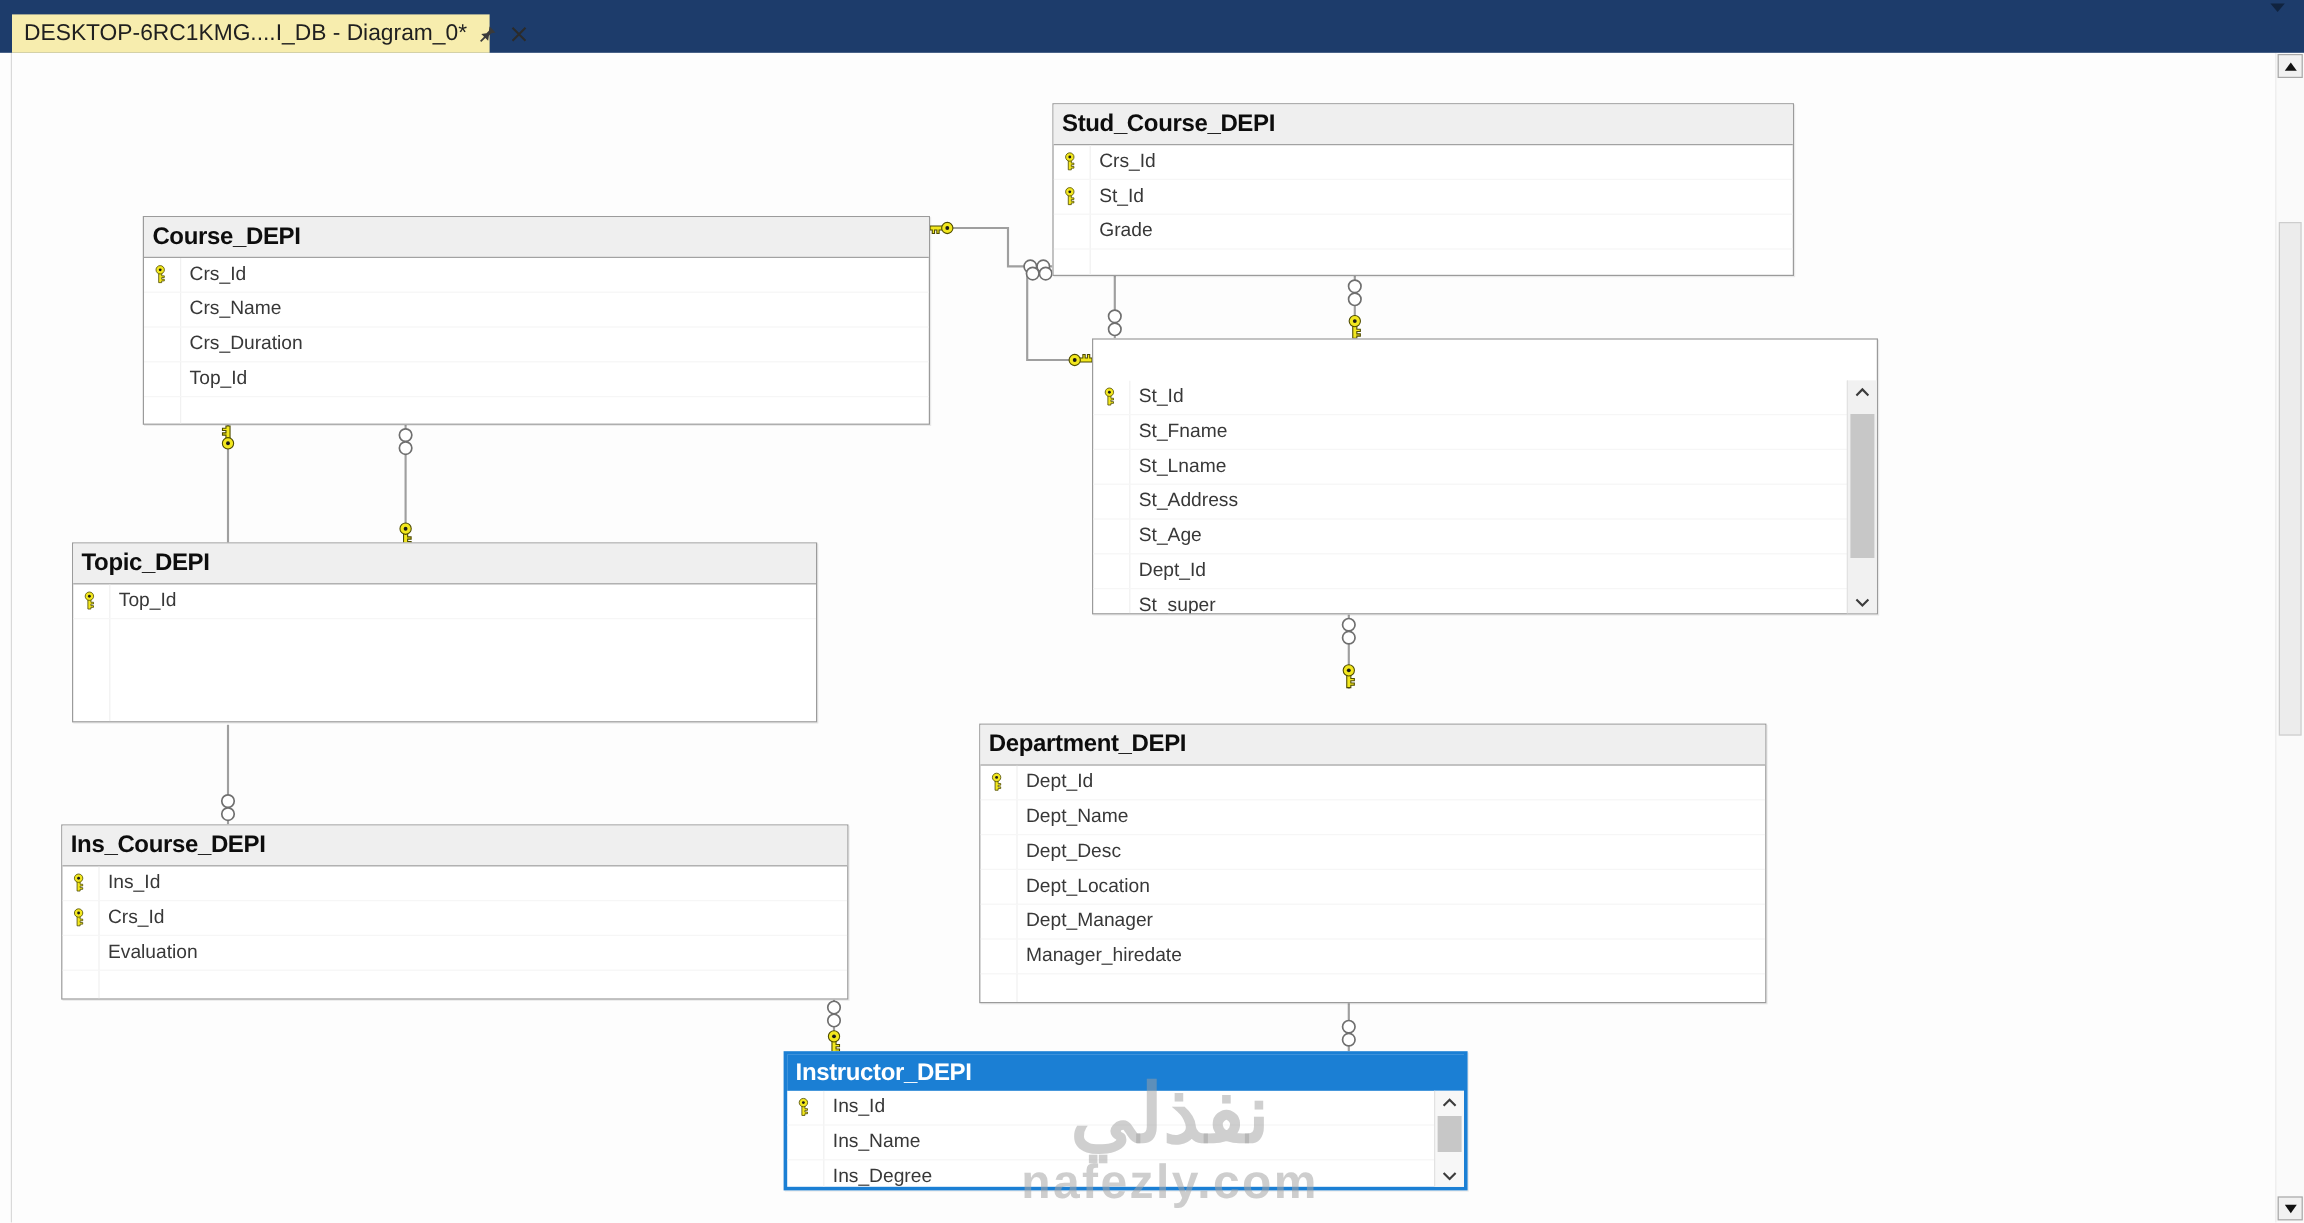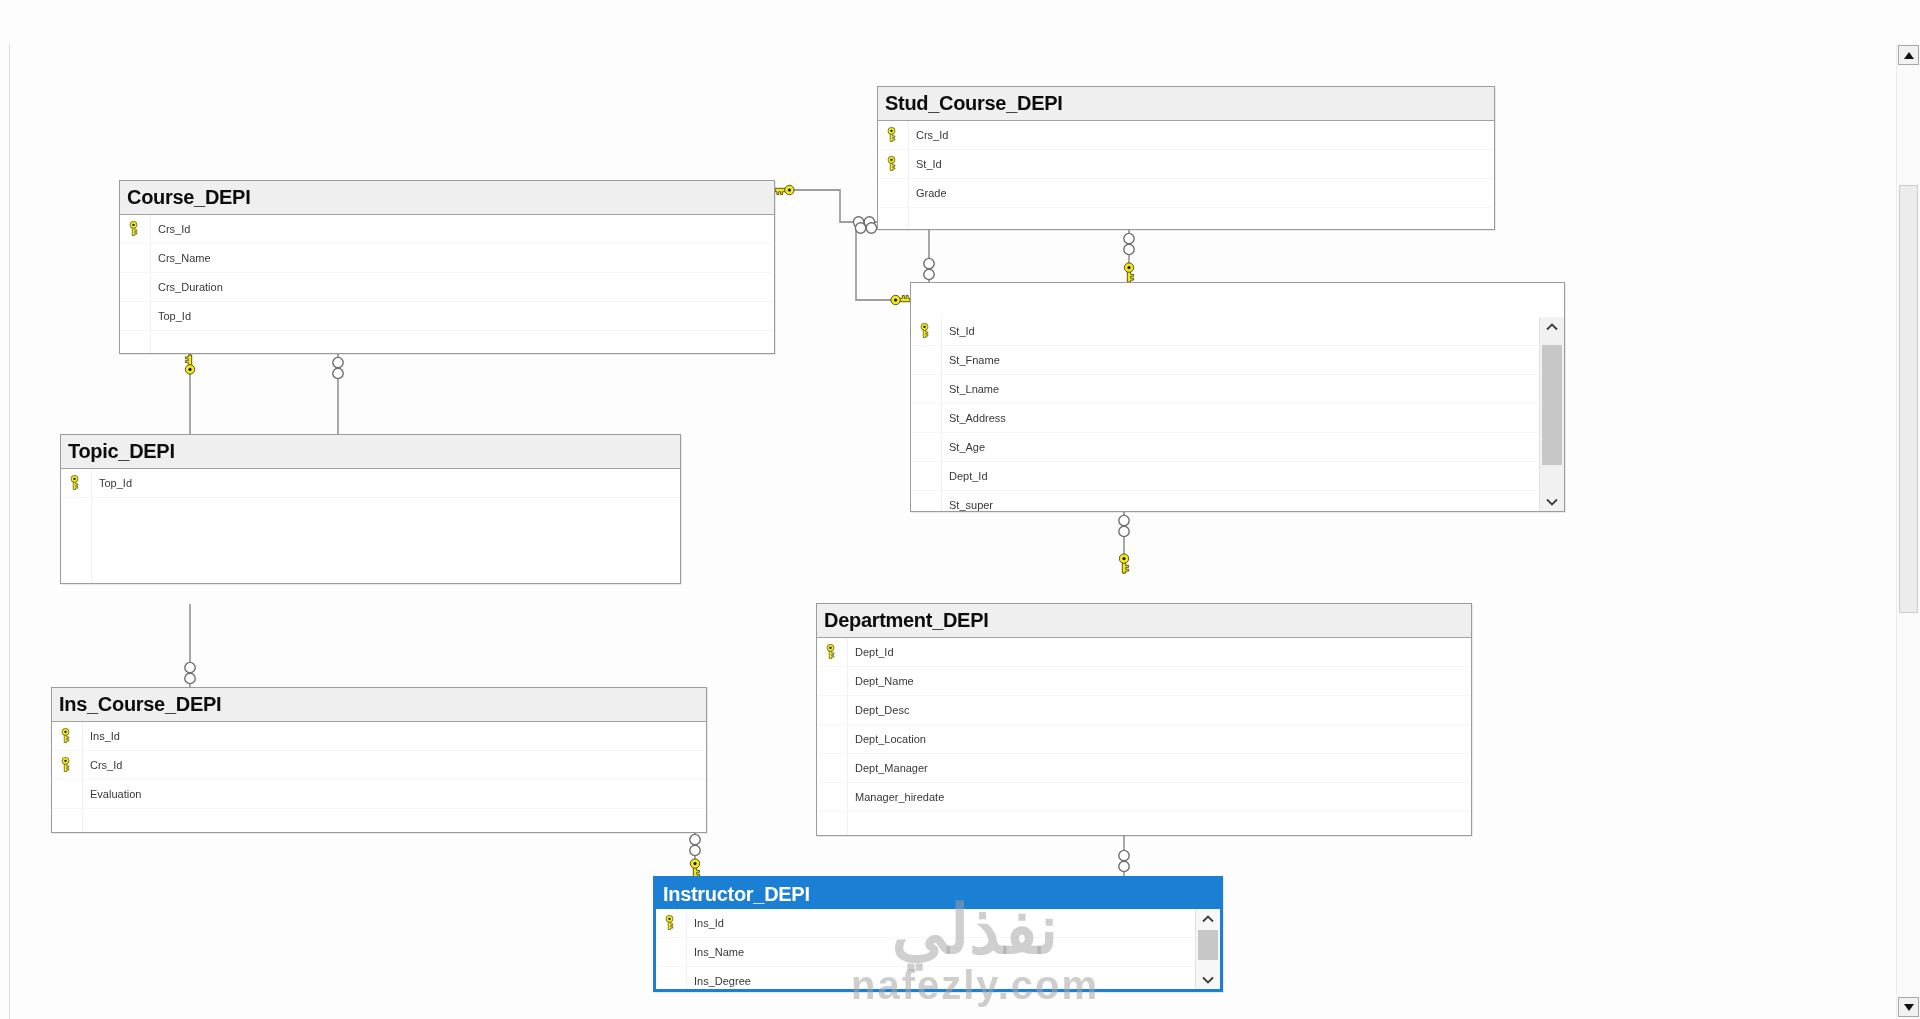--- a/index.html
+++ b/index.html
@@ -24,21 +24,21 @@
   #tables{position:absolute;left:0;top:-44px;width:1920px;height:1019px;z-index:10;}
   
   .dtable{position:absolute;background:#fff;border:1px solid var(--table_border);box-sizing:border-box;
     box-shadow:1px 1px 0 rgba(0,0,0,0.08);}
   .dtable-header{height:33px;background:var(--table_header_bg);border-bottom:1px solid #a2a2a2;overflow:hidden;}
   .dtable-title{font-weight:bold;font-size:20px;line-height:33px;padding-left:7px;color:#0d0d0d;
     letter-spacing:-0.3px;white-space:nowrap;display:block;}
   .dtable-body{position:absolute;left:0;right:0;top:34px;bottom:0;overflow:hidden;}
   .dtable-body::before{content:"";position:absolute;left:30px;top:0;bottom:0;width:1px;background:#f1f1f1;}
   .drow{height:28px;position:relative;border-bottom:1px solid #f6f6f6;}
-  .cname{position:absolute;left:38px;top:50%;transform:translateY(-50%);font-size:11px;color:#383838;white-space:nowrap;}
+  .cname{position:absolute;left:38px;top:50%;transform:translateY(-50%);font-size:16px;color:#383838;white-space:nowrap;}
   .pkico{position:absolute;left:8px;top:4px;}
   .dtable.sel{border:3px solid var(--selection_blue);}
   .dtable.sel .dtable-header{height:30px;background:var(--selection_blue);border-bottom:none;}
   .dtable.sel .dtable-title{line-height:30px;color:#fff;}
   .dtable.sel .dtable-body{top:30px;}
   
   .tsb{position:absolute;right:0;top:34px;bottom:0;width:24px;background:#f1f1f1;border-left:1px solid #e2e2e2;z-index:3;}
   .sel .tsb{top:30px;background:#f7f7f7;}
   .tsb-btn{position:absolute;left:0;right:0;height:19px;display:flex;align-items:center;justify-content:center;}
   .tsb-btn.up{top:0;} .tsb-btn.down{bottom:0;}
@@ -54,20 +54,36 @@
   .vsb-btn.up{top:1px;} .vsb-btn.down{bottom:2px;}
   .tri-up{width:0;height:0;border-left:5px solid transparent;border-right:5px solid transparent;border-bottom:7px solid #111;}
   .tri-down{width:0;height:0;border-left:5px solid transparent;border-right:5px solid transparent;border-top:7px solid #111;}
   .vsb-thumb{position:absolute;left:2px;right:2px;background:#ececec;border:1px solid #cdcdcd;box-sizing:border-box;}
 </style>
 </head>
 <body>
 
 <div id="root">
 
+  <div class="tabbar">
+    <div class="doc-tab">
+      <span class="tab-title">DESKTOP-6RC1KMG....I_DB - Diagram_0*</span>
+      <span class="tab-ico">
+        <svg width="15" height="15" viewBox="0 0 16 16">
+          <path d="M9.6 1.2 L14.8 6.4 L11.2 7.1 L9.0 9.3 L8.3 13.9 L5.8 11.4 L2.2 15.0 L1.1 13.9 L4.7 10.3 L2.2 7.8 L6.8 7.1 L9.0 4.9 Z" fill="#3a3a3a"></path>
+        </svg>
+      </span>
+      <span class="tab-ico">
+        <svg width="13" height="13" viewBox="0 0 12 12">
+          <path d="M1 1 L11 11 M11 1 L1 11" stroke="#2b2b2b" stroke-width="1.6" fill="none"></path>
+        </svg>
+      </span>
+    </div>
+    <div class="corner-caret"></div>
+  </div>
 
   <div class="canvas">
     <div class="canvas-edge"></div>
     <svg id="rel-layer">
       <defs>
         <g id="kg">
           <path class="kfill" d="M-12,-1.7 L-1,-1.7 L-1,1.7 L-4.4,1.7 L-4.4,4.6 L-6.3,4.6 L-6.3,1.7 L-8.2,1.7 L-8.2,4.6 L-10.1,4.6 L-10.1,1.7 L-12,1.7 Z" fill="#f2e71e" stroke="#4d4a00" stroke-width="0.9"></path>
           <circle cx="2.4" cy="0" r="4.7" fill="#f2e71e" stroke="#4d4a00" stroke-width="0.9"></circle>
           <circle cx="2.4" cy="0" r="1.6" fill="#1a1a1a" stroke="none"></circle>
         </g>
@@ -210,21 +226,21 @@
               </svg>
             </div>
             <div class="tsb-thumb" style="top: 28px; height: 120px;"></div>
             <div class="tsb-btn down">
               <svg width="12" height="8" viewBox="0 0 12 8">
                 <polyline points="1,1.5 6,6.5 11,1.5" stroke="#3c3c3c" stroke-width="1.8" fill="none"></polyline>
               </svg>
             </div>
           </div>
         </div>
-        <div class="dtable" style="left: 60px; top: 434px; width: 621px; height: 150px;">
+        <div class="dtable" style="left: 60px; top: 452px; width: 621px; height: 150px;">
           <div class="dtable-header">
             <span class="dtable-title">Topic_DEPI</span>
           </div>
           <div class="dtable-body">
             <div class="drow">
               <svg class="pkico" width="11" height="20" viewBox="-5.5 -8 11 21">
                 <use href="#kg" transform="rotate(270) scale(0.78)"></use>
               </svg>
               <span class="cname">Top_Id</span>
             </div>

